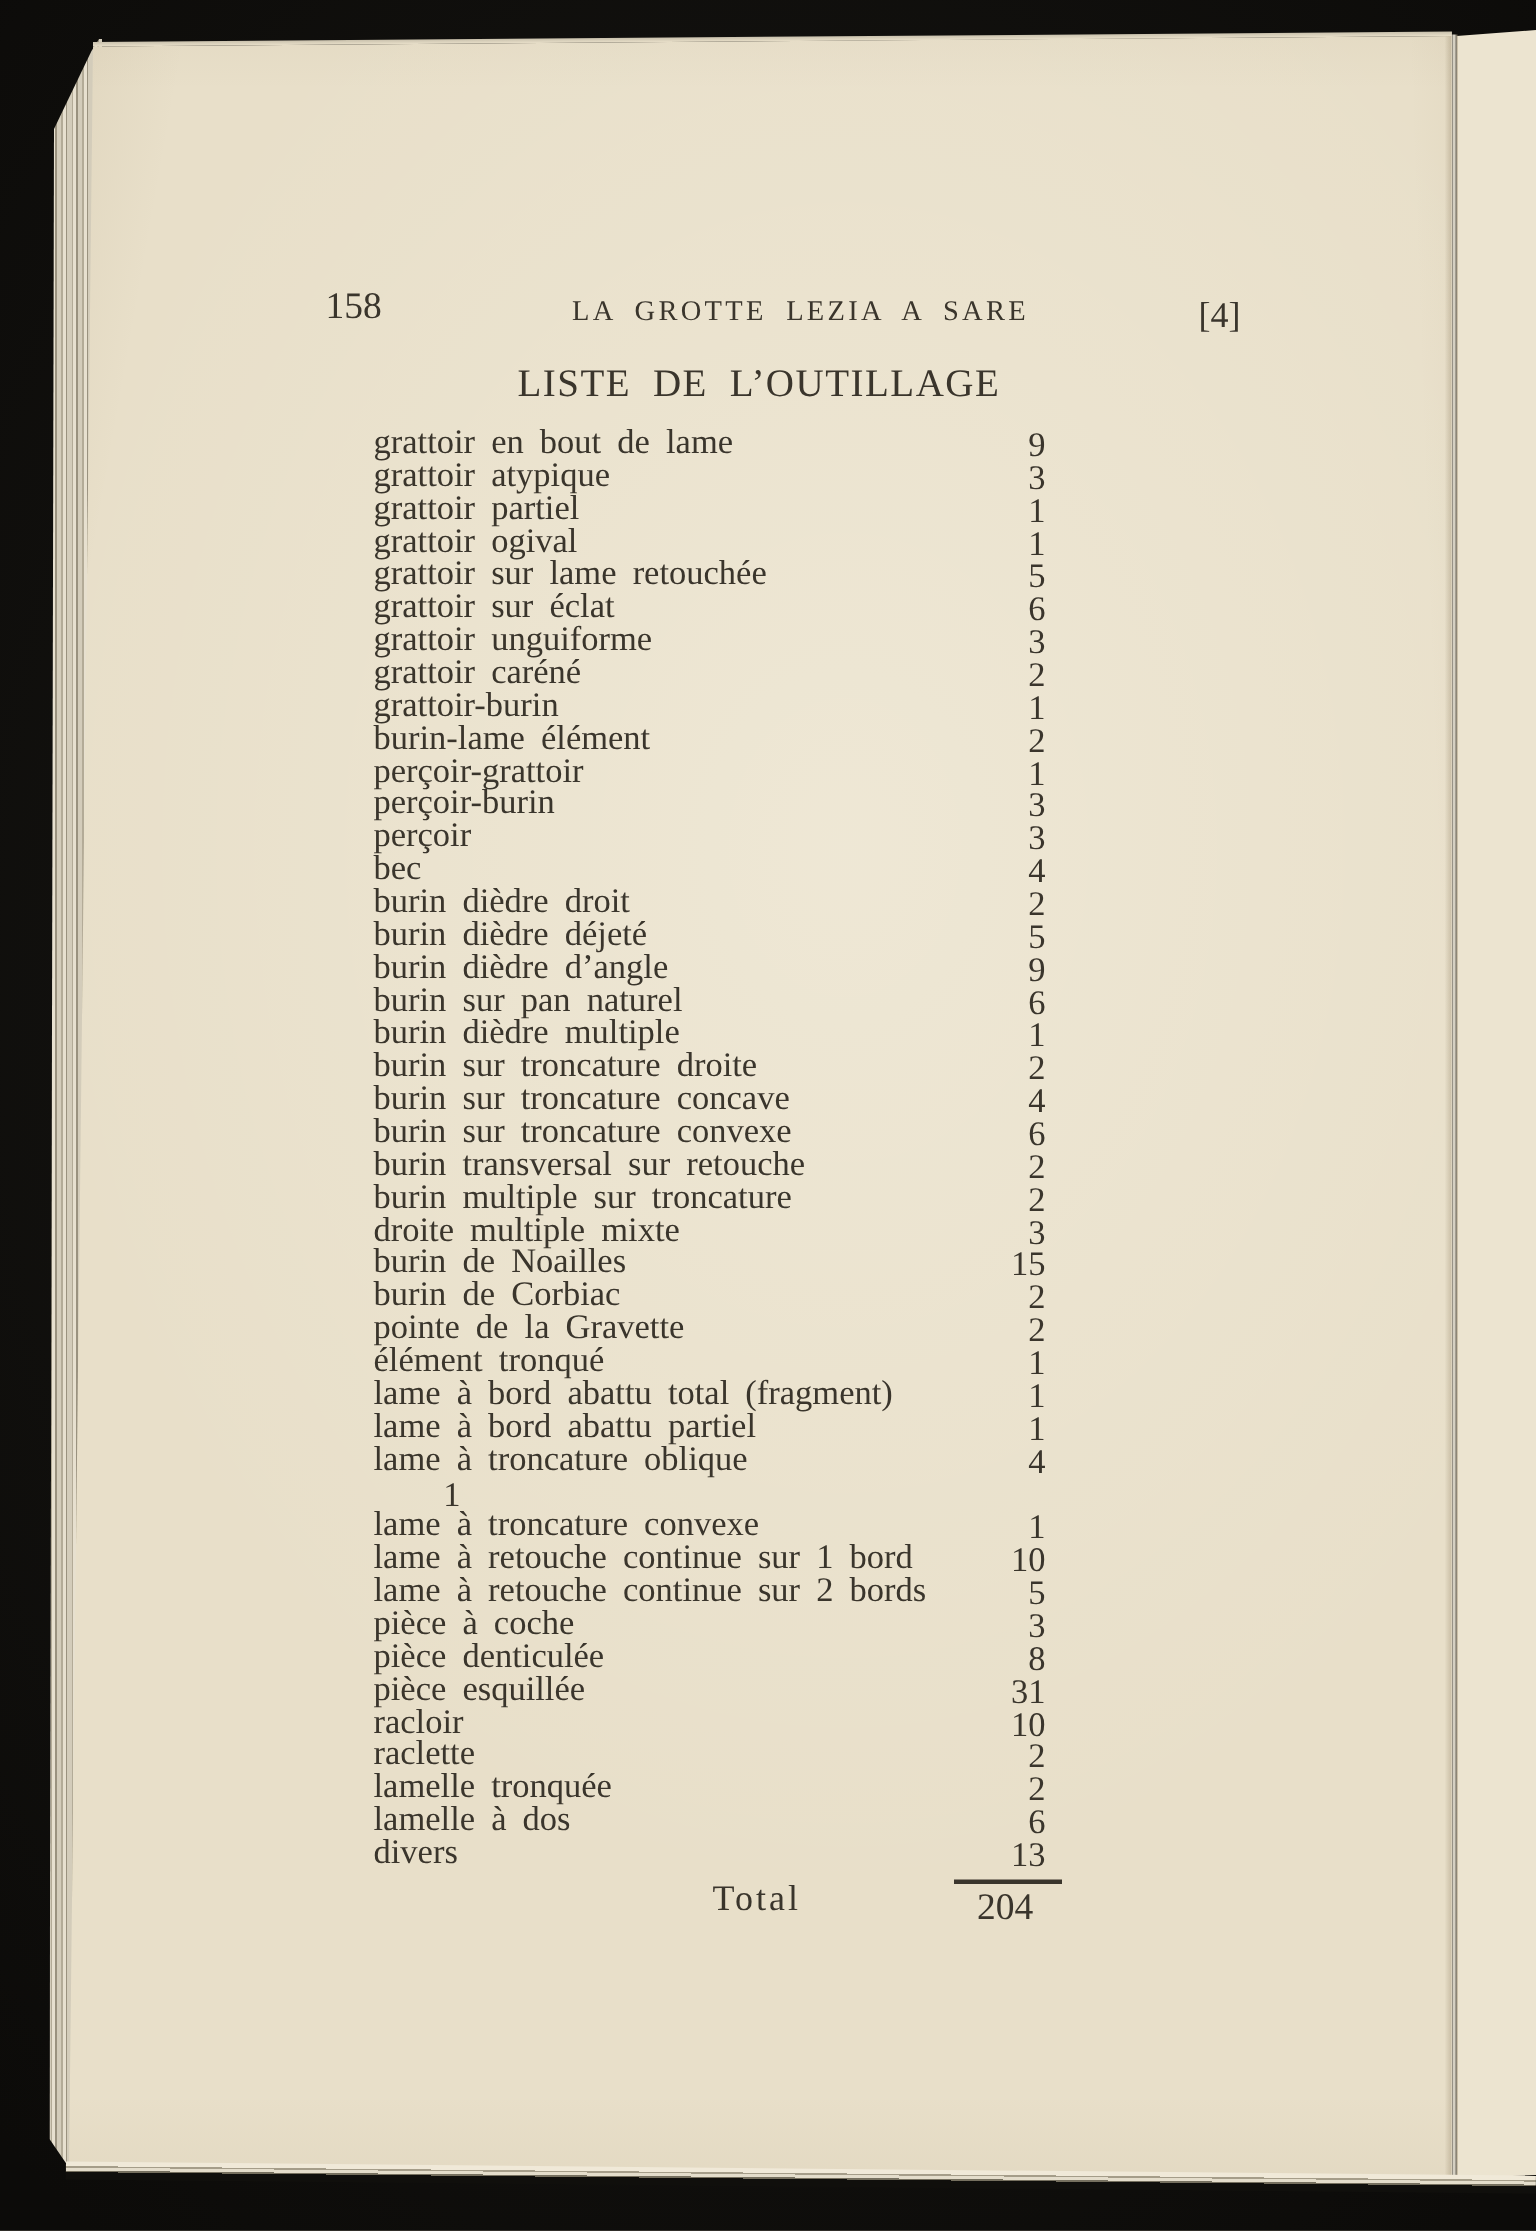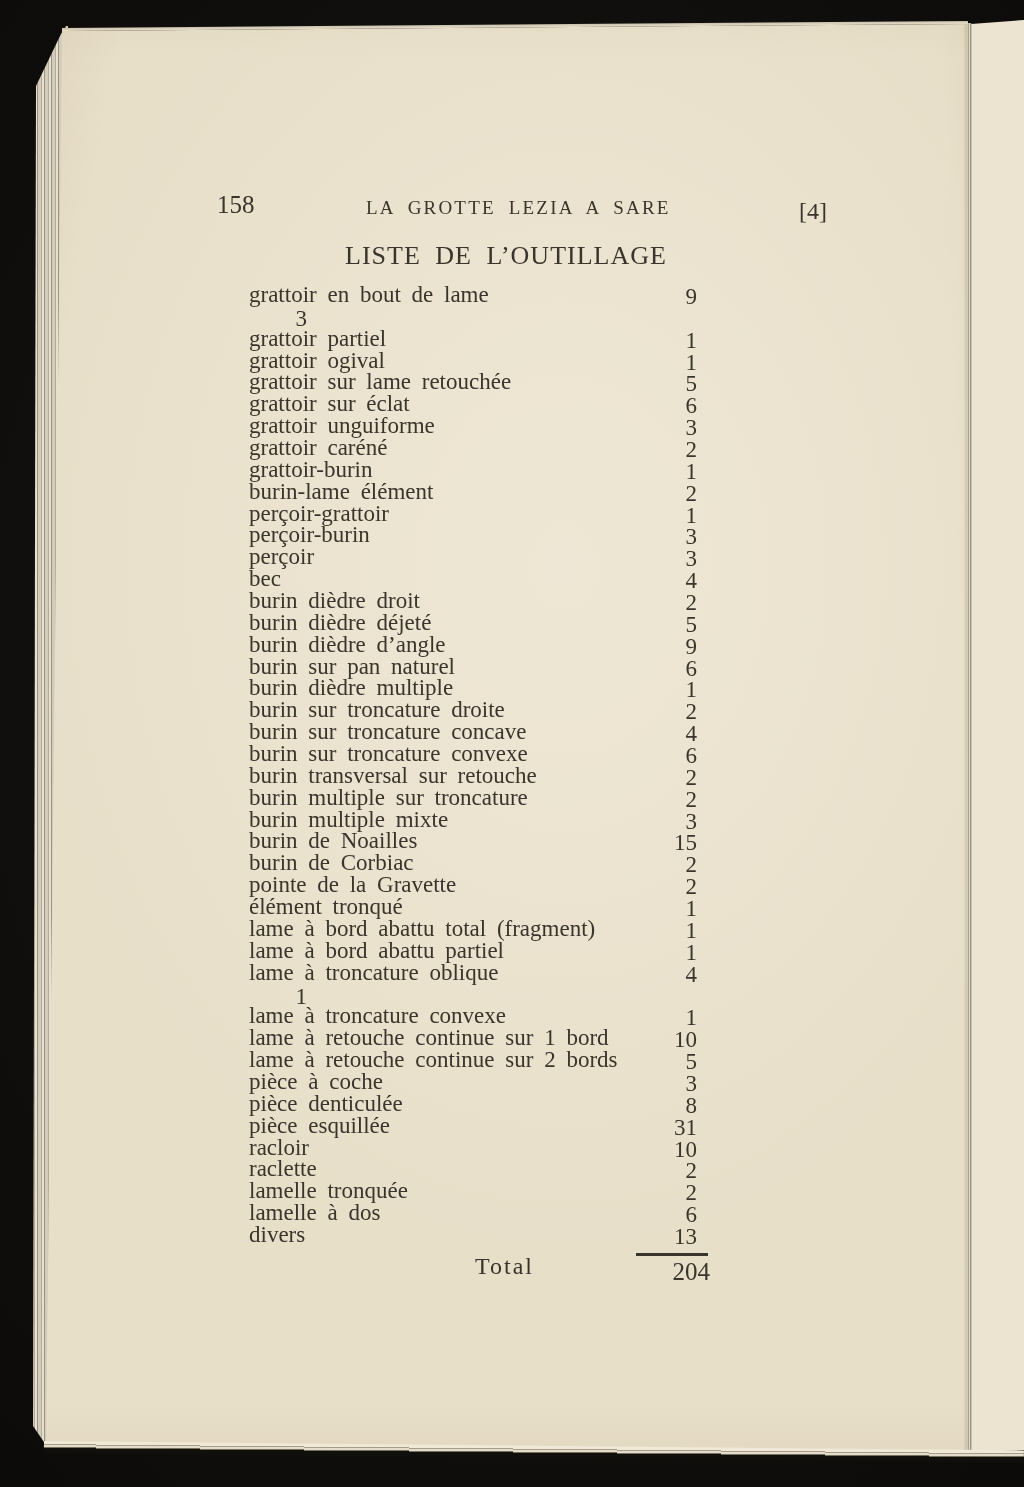--- a/index.html
+++ b/index.html
@@ -50,35 +50,35 @@
     position:absolute; left:44px; top:1441px; width:980px; height:12px;
     transform:rotate(0.55deg); transform-origin:left top;
     background:linear-gradient(180deg,
       #f0e9d8 0px, #f0e9d8 3px, #a59d89 3px 4px,
       #e4ddcb 4px 6px, #76705f 6px 7px, #100f0c 7px 12px);
   }
   
   .content { position:absolute; left:0; top:0; width:1024px; height:1487px; color:#3a352c; }
   .pageno { position:absolute; left:217px; top:192px; font-size:25px; line-height:26px; }
   .running-title {
-    position:absolute; left:366px; top:197px; width:320px; text-align:left;
+    position:absolute; left:366px; top:197px; width:320px; text-align:right;
     font-size:19px; letter-spacing:2.2px; word-spacing:6px; line-height:22px;
   }
   .margin-ref { position:absolute; left:799px; top:198px; font-size:24px; line-height:26px; }
   .section-title {
     position:absolute; left:345px; top:241px; width:350px; text-align:left;
     font-size:26px; letter-spacing:1px; word-spacing:7px; line-height:30px;
   }
   .tool-list { position:absolute; left:249px; top:284px; width:448px; }
   .tool-row { display:flex; height:21.86px; line-height:21.86px; font-size:23px; word-spacing:5px; }
   .tool-row .label { flex:1 1 auto; white-space:nowrap; }
   .tool-row .count { flex:0 0 58px; text-align:right; position:relative; top:2px; word-spacing:0; }
   .total-label { position:absolute; left:475px; top:1253px; font-size:24px; letter-spacing:2px; line-height:26px; }
   .total-rule { position:absolute; left:636px; top:1253px; width:72px; height:2.5px; background:#3a352c; }
-  .total-value { position:absolute; left:630px; top:1258px; width:80px; text-align:right; font-size:25px; line-height:27px; }
+  .total-value { position:absolute; left:630px; top:1258px; width:80px; text-align:center; font-size:25px; line-height:27px; }
 </style>
 </head>
 <body>
 
 <div class="scan">
   <div class="edge-left"></div>
   <div class="main-page"></div>
   <div class="right-page"></div>
   <div class="fold-line"></div>
   <div class="edge-top"></div>
@@ -90,20 +90,21 @@
     <div class="margin-ref">[4]</div>
     <div class="section-title">LISTE DE L’OUTILLAGE</div>
 
     <div class="tool-list">
   <div class="tool-row">
     <span class="label">grattoir en bout de lame</span>
     <span class="count">9</span>
   </div>
 
   <div class="tool-row">
+    <span class="label">grattoir atypique</span>
     <span class="count">3</span>
   </div>
 
   <div class="tool-row">
     <span class="label">grattoir partiel</span>
     <span class="count">1</span>
   </div>
 
   <div class="tool-row">
     <span class="label">grattoir ogival</span>
@@ -204,21 +205,21 @@
     <span class="label">burin transversal sur retouche</span>
     <span class="count">2</span>
   </div>
 
   <div class="tool-row">
     <span class="label">burin multiple sur troncature</span>
     <span class="count">2</span>
   </div>
 
   <div class="tool-row">
-    <span class="label">burin multiple mixte</span>
+    <span class="label">droite multiple mixte</span>
     <span class="count">3</span>
   </div>
 
   <div class="tool-row">
     <span class="label">burin de Noailles</span>
     <span class="count">15</span>
   </div>
 
   <div class="tool-row">
     <span class="label">burin de Corbiac</span>

